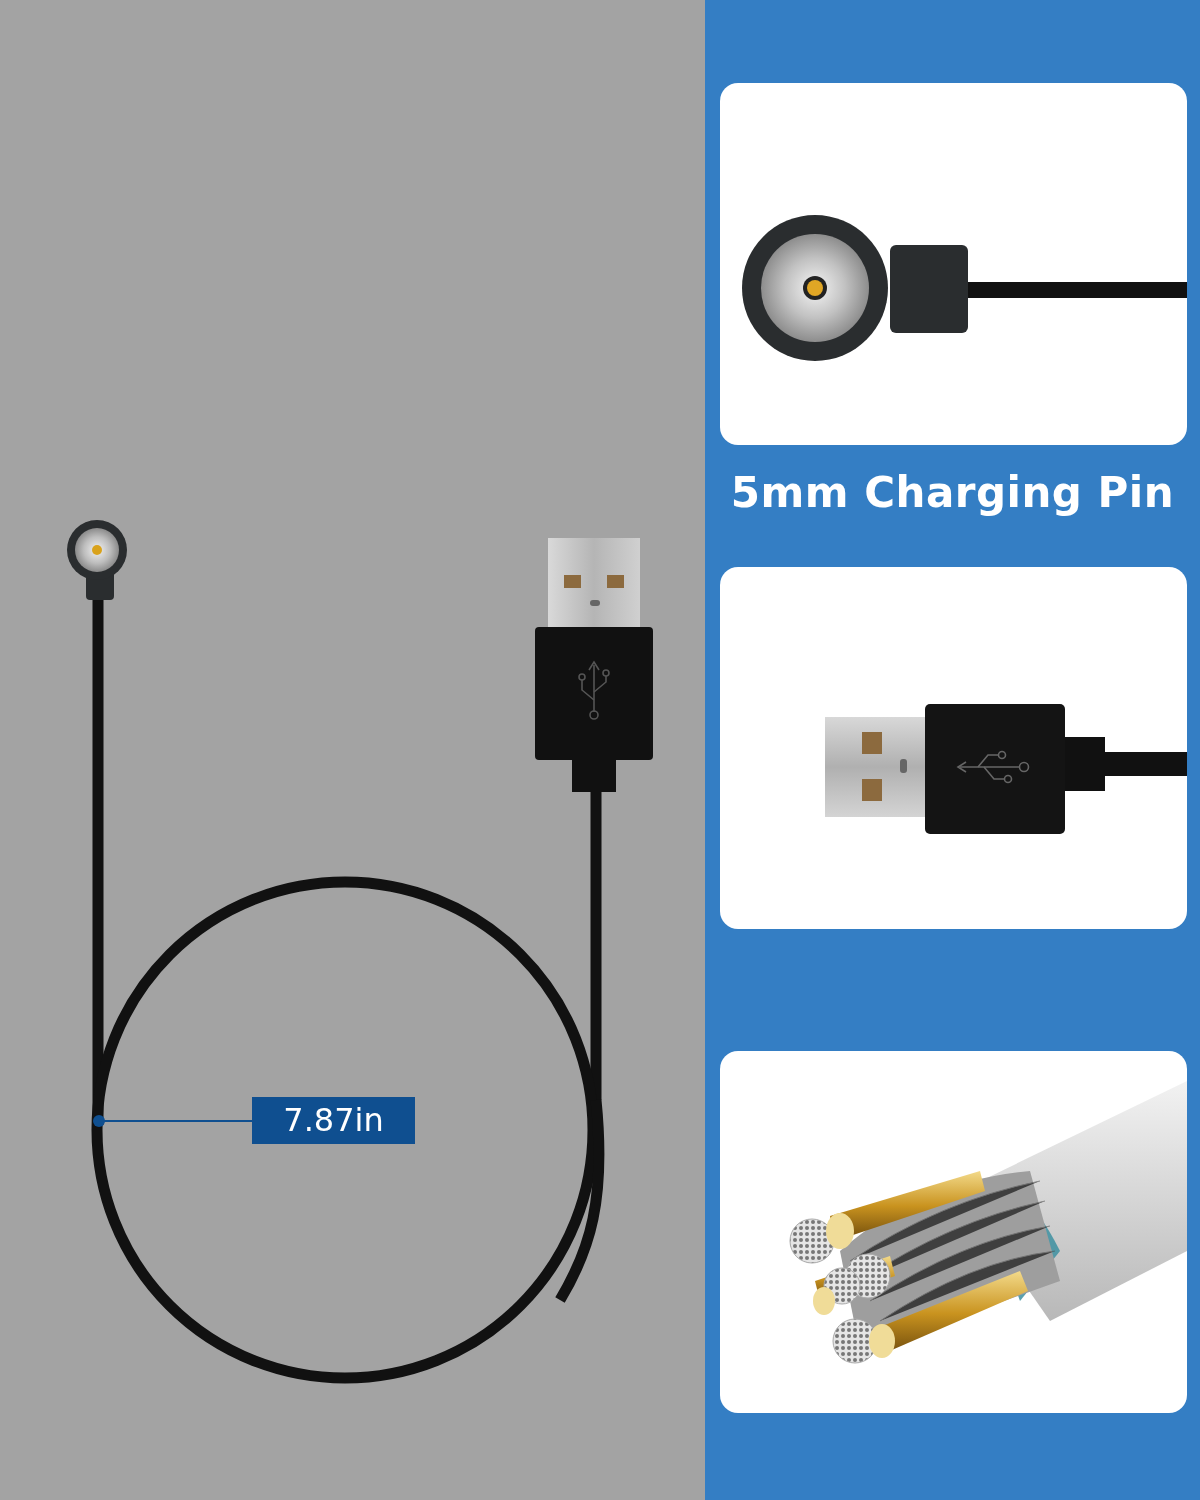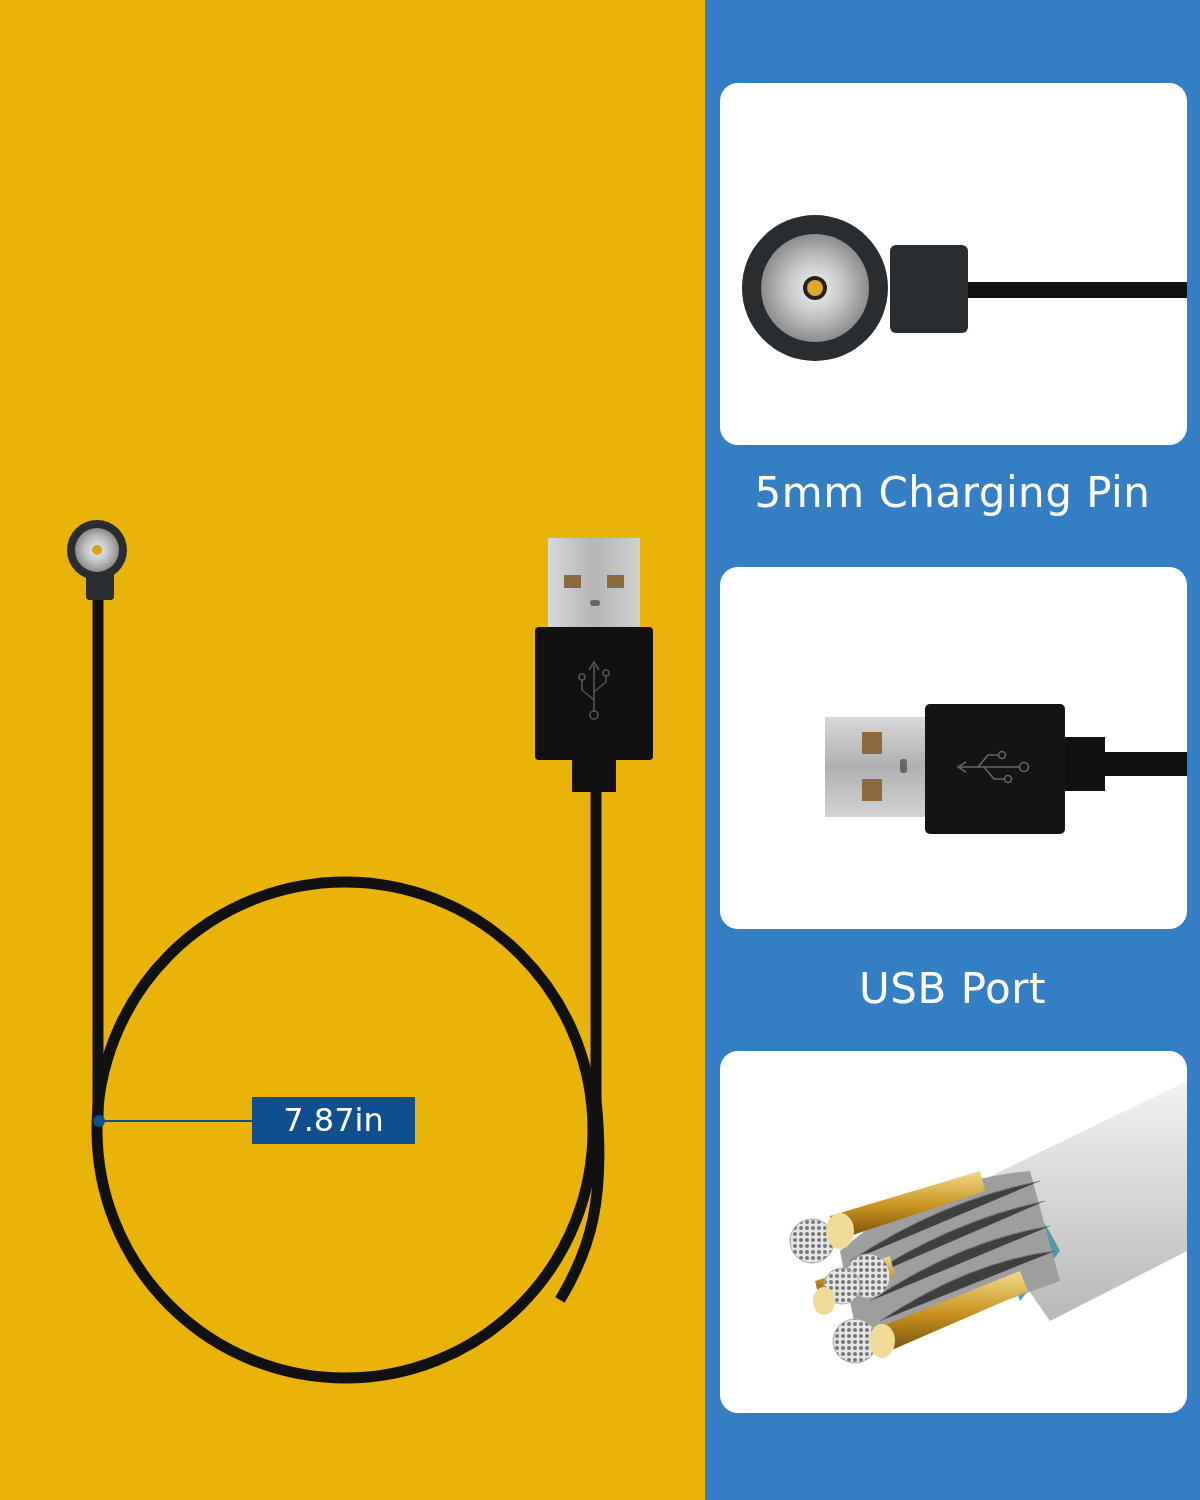--- a/index.html
+++ b/index.html
@@ -1,29 +1,29 @@
 <!DOCTYPE html>
 <html><head>
   <meta charset="utf-8">
   <style>
     html, body { margin: 0; padding: 0; }
     body {
       width: 1200px; height: 1500px; position: relative; overflow: hidden;
       background: #ffffff;
       font-family: "DejaVu Sans", sans-serif;
     }
-    .left { position: absolute; left: 0; top: 0; width: 705px; height: 1500px; background: #eab308; }
+    .left { position: absolute; left: 0; top: 0; width: 705px; height: 1500px; background: #a3a3a3; }
     .right-panel { position: absolute; left: 705px; top: 0; width: 495px; height: 1500px; background: #347ec4; }
     .card {
       position: absolute; left: 15px; width: 467px; background: #ffffff;
       border-radius: 18px; overflow: hidden;
     }
     .caption {
       position: absolute; left: 0; width: 495px; text-align: center;
-      color: #ffffff; font-weight: normal; font-size: 42px; letter-spacing: 0.5px;
+      color: #ffffff; font-weight: bold; font-size: 42px; letter-spacing: 0.5px;
       font-family: "DejaVu Sans", sans-serif;
     }
     .dim-label {
       position: absolute; left: 252px; top: 1097px; width: 163px; height: 47px;
       background: #0f4f90; color: #ffffff; font-size: 32px; line-height: 47px;
       text-align: center; font-family: "DejaVu Sans", sans-serif;
     }
     svg { display: block; }
   </style>
 </head>
@@ -119,21 +119,20 @@
         <path d="M240 200 L300 200"></path>
         <path d="M246 195 L238 200 L246 205"></path>
         <path d="M258 200 L268 188 L278 188"></path>
         <circle cx="282" cy="188" r="3.5"></circle>
         <path d="M264 200 L274 212 L284 212"></path>
         <circle cx="288" cy="212" r="3.5"></circle>
         <circle cx="304" cy="200" r="4.5"></circle>
       </g>
     </svg>
   </div>
-  <div class="caption" style="top:964px;">USB Port</div>
 
   <div class="card" style="top:1051px; height:362px;">
     <svg width="467" height="362">
       <defs>
         <linearGradient id="sheath" x1="0" y1="0" x2="0" y2="1">
           <stop offset="0%" stop-color="#f2f2f2"></stop>
           <stop offset="100%" stop-color="#b8b8b8"></stop>
         </linearGradient>
         <linearGradient id="gold" x1="0" y1="0" x2="0" y2="1">
           <stop offset="0%" stop-color="#f3da8a"></stop>

